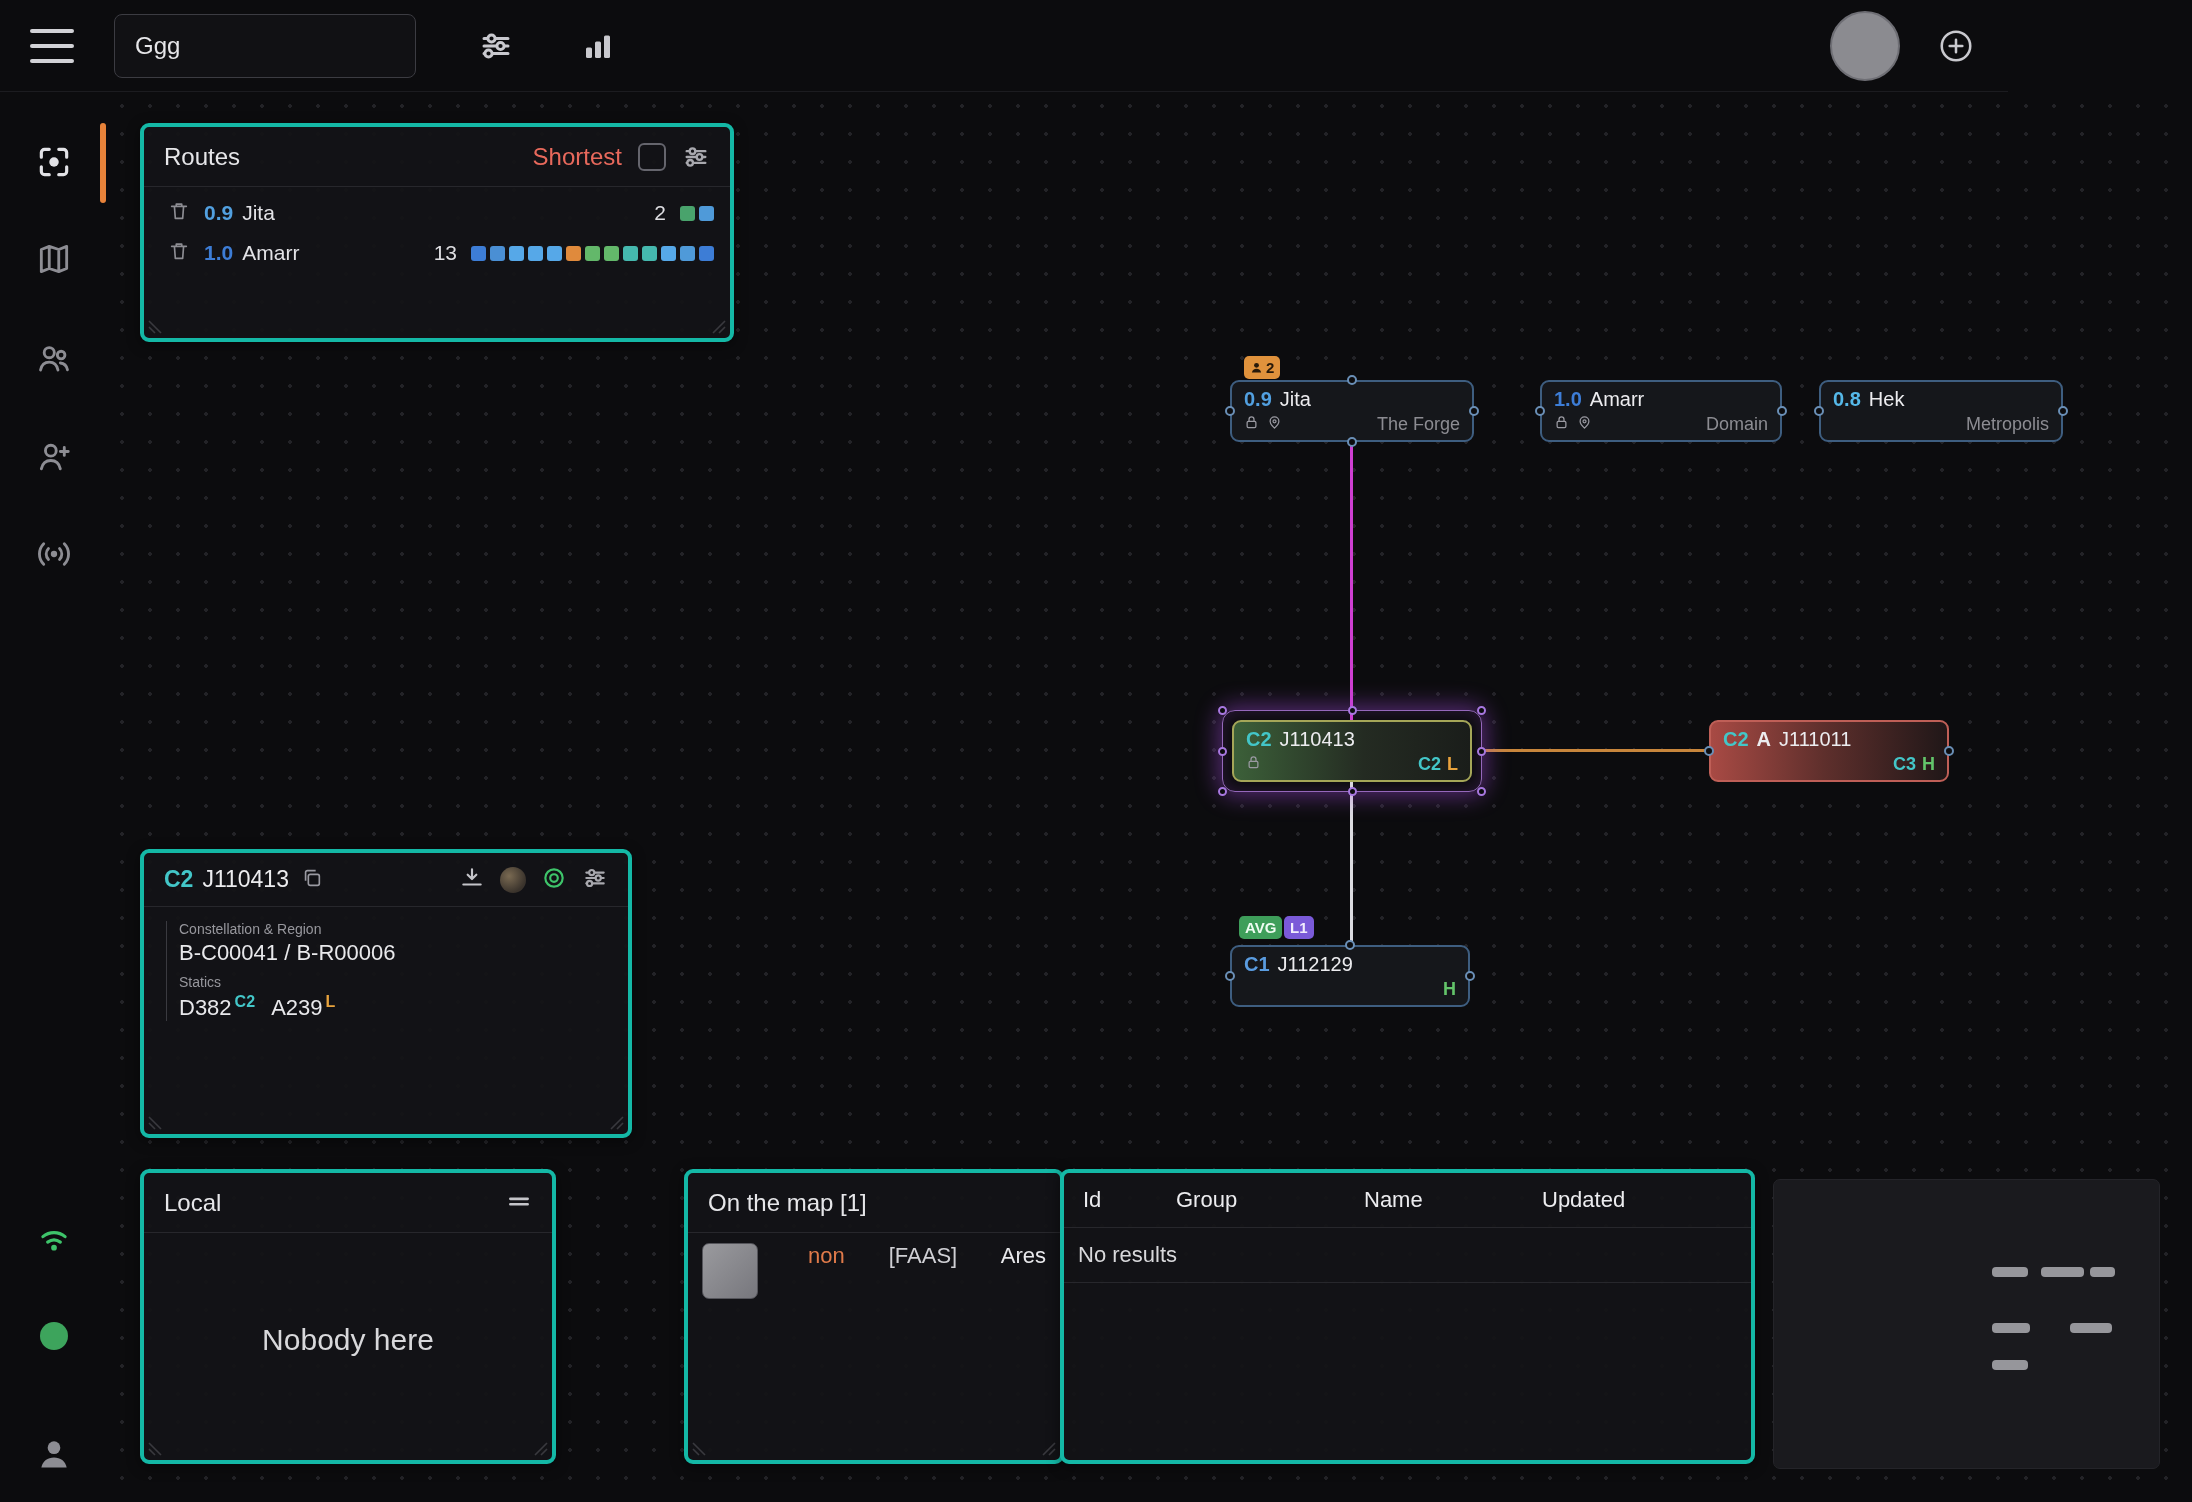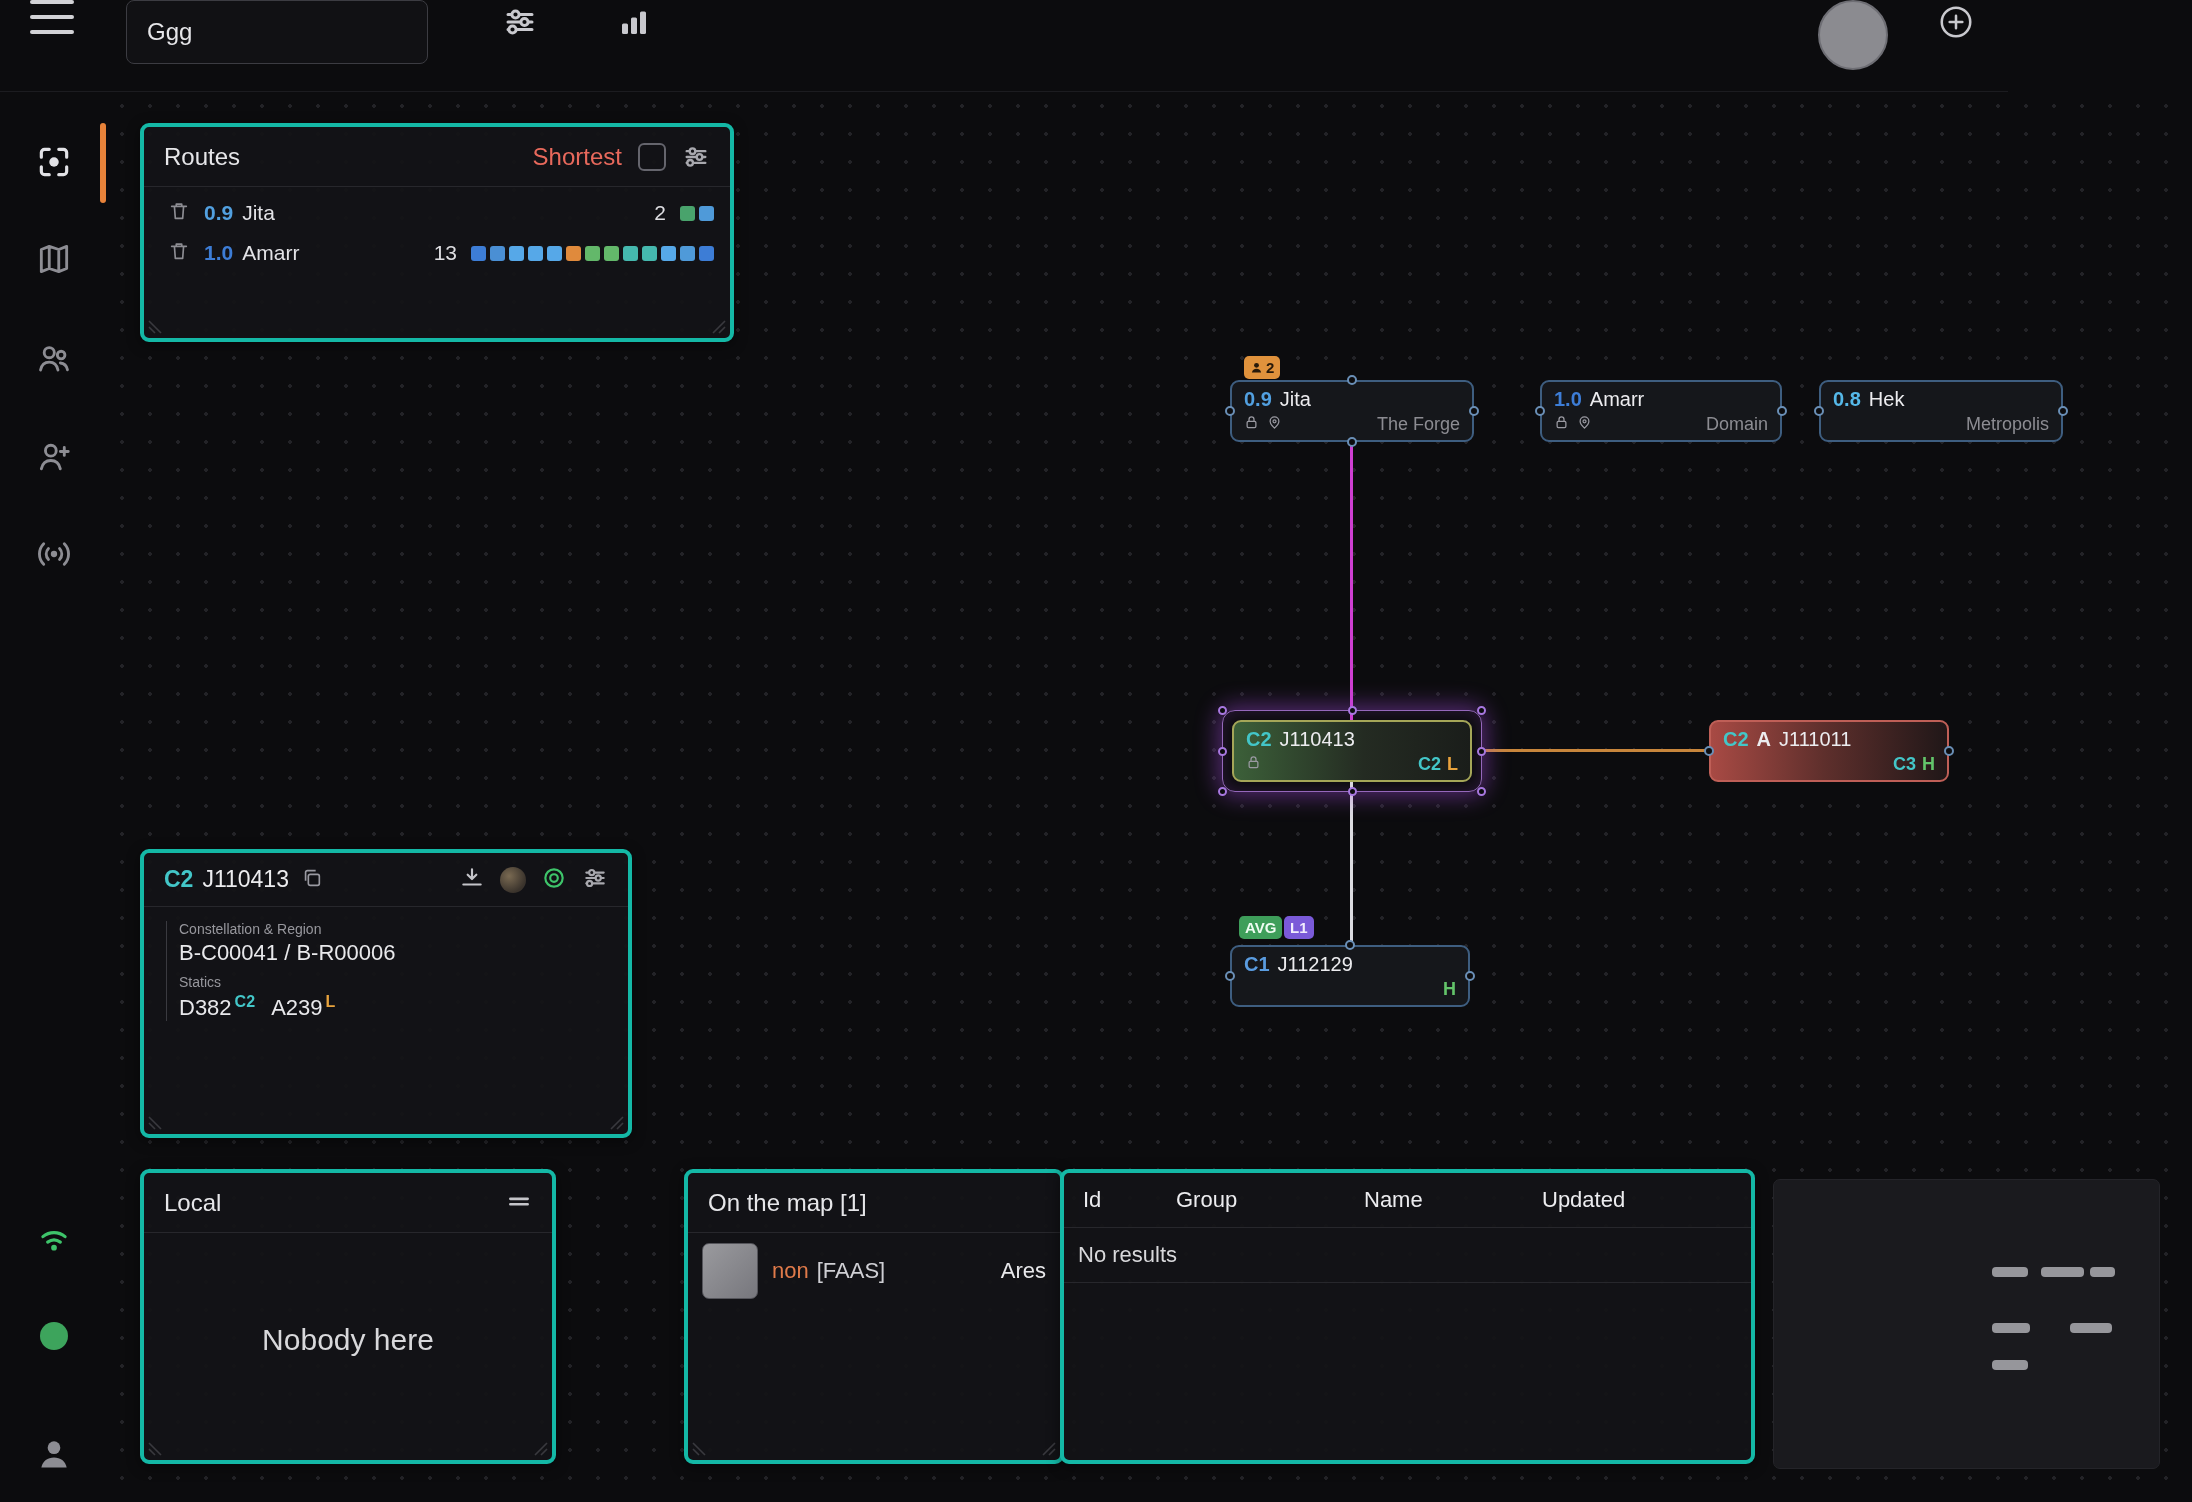--- a/index.html
+++ b/index.html
@@ -1,22 +1,22 @@
 <!DOCTYPE html>
 <html><head>
 <meta charset="utf-8">
 <style>
   * { margin:0; padding:0; box-sizing:border-box; }
   html,body { width:2192px; height:1502px; background:#0c0c0e; overflow:hidden;
     font-family:"Liberation Sans", sans-serif; color:#e6e6e9; }
 
   
   .topbar { position:absolute; left:0; top:0; width:2008px; height:92px;
-    display:flex; align-items:flex-start; padding:0 30px; background:#0c0c0e;
-    border-bottom:1px solid #1c1c20; z-index:30;gap:12px; }
+    display:flex; align-items:center; padding:0 30px; background:#0c0c0e;
+    border-bottom:1px solid #1c1c20; z-index:30; }
   .hamburger { width:44px; height:34px; display:flex; flex-direction:column;
     justify-content:space-between; cursor:pointer; }
   .hamburger span { display:block; height:4px; border-radius:2px; background:#d2d2d6; }
   .map-name-input { margin-left:40px; width:302px; height:64px; background:#111114;
     border:1px solid #3c3c42; border-radius:8px; color:#e6e6e9; font-size:24px;
     padding:0 20px; font-family:"Liberation Sans", sans-serif; outline:none; }
   .tb-icon { margin-left:58px; width:44px; height:44px; display:flex;
     align-items:center; justify-content:center; color:#c9c9ce; }
   .spacer { flex:1; }
   .avatar-circle { width:70px; height:70px; border-radius:50%; background:#8b8b90;
@@ -140,21 +140,21 @@
   .si-value { color:#e8e8eb; font-size:22px; margin-top:3px; }
   .si-sup { font-size:16px; font-weight:bold; vertical-align:super; margin-left:3px; }
 
   
   #local-panel { left:140px; top:1169px; width:416px; height:295px; }
   .local-empty { position:absolute; left:0; right:0; top:150px; text-align:center;
     font-size:30px; color:#d8d8db; }
   .menu-eq { width:26px; color:#c4c4c9; cursor:pointer; }
 
   #onmap-panel { left:684px; top:1169px; width:380px; height:295px; }
-  .pilot-row { display:flex; align-items:center; padding:10px 14px 0 14px; }
+  .pilot-row { display:flex; padding:10px 14px 0 14px;gap:36px; }
   .pilot-avatar { width:56px; height:56px; border-radius:7px;
     background:linear-gradient(135deg,#9a9a9e,#77777d); border:1px solid #55555b; }
   .pilot-name { color:#e07a4a; font-size:22px; margin-left:14px; }
   .pilot-corp { color:#cfcfd4; font-size:22px; margin-left:8px; }
   .pilot-ship { margin-left:auto; color:#e8e8eb; font-size:22px; }
 
   #sig-panel { left:1060px; top:1169px; width:695px; height:295px; }
   #sig-panel .panel-header { height:58px; }
   .sig-cols { display:grid; grid-template-columns:93px 188px 178px 1fr;
     padding:0 0 0 19px; height:55px; align-items:center;

